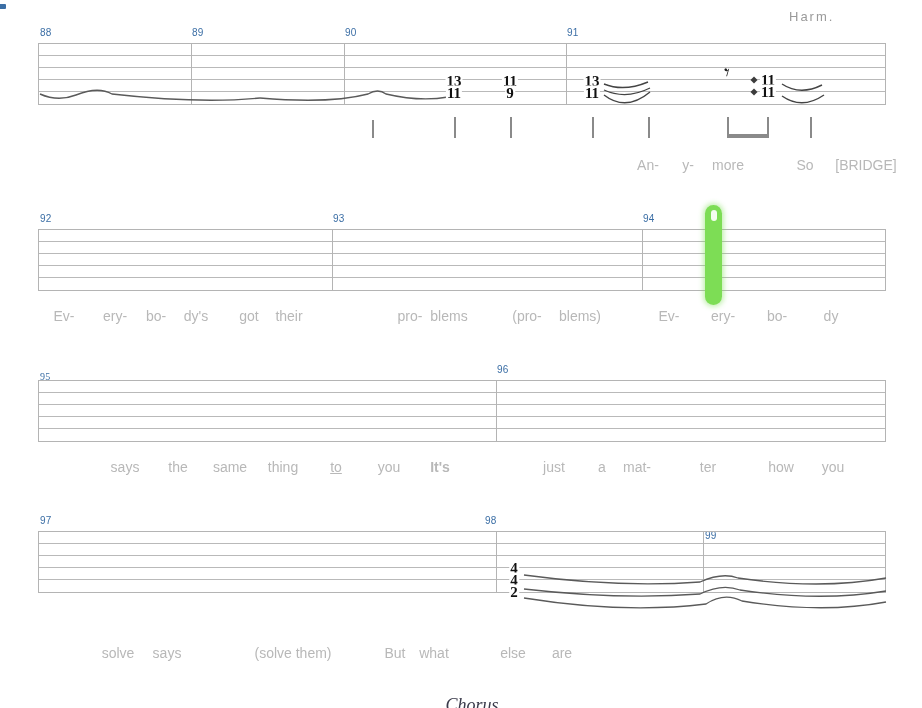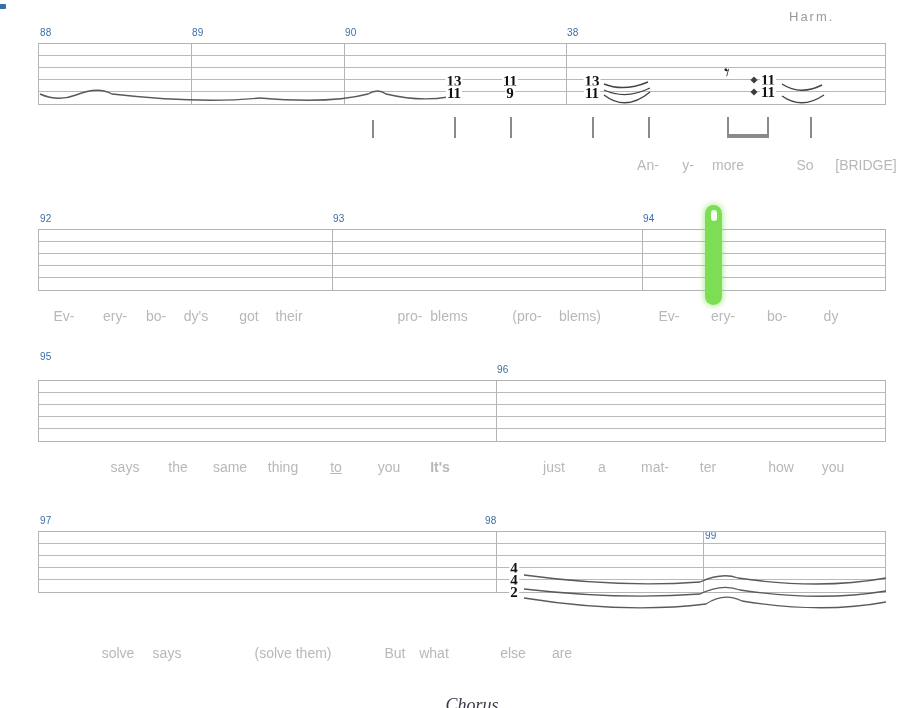--- a/index.html
+++ b/index.html
@@ -186,21 +186,21 @@
 
   <div id="corner-marker"></div>
 
   <div class="annot-harm" style="left:745px; top:10px;margin-left:44px;">Harm.</div>
 
   <div class="system" id="system-1" style="left:0px; top:0px; width:922px; height:180px;">
 
     <div class="measure-num" style="left:40px; top:28px;">88</div>
     <div class="measure-num" style="left:192px; top:28px;">89</div>
     <div class="measure-num" style="left:345px; top:28px;">90</div>
-    <div class="measure-num" style="left:567px; top:28px;">38</div>
+    <div class="measure-num" style="left:567px; top:28px;">91</div>
 
     <div class="staff" style="left:38px; top:43px; width:848px; height:62px;">
       <div class="staff-line" style="top:11px;"></div>
       <div class="staff-line" style="top:23px;"></div>
       <div class="staff-line" style="top:35px;"></div>
       <div class="staff-line" style="top:47px;"></div>
       <div class="barline" style="left:152px;"></div>
       <div class="barline" style="left:305px;"></div>
       <div class="barline" style="left:527px;"></div>
     </div>
@@ -280,41 +280,41 @@
     <div class="lyric" style="left:777px; top:309px;">bo-</div>
     <div class="lyric" style="left:831px; top:309px;">dy</div>
   </div>
 
   <div id="playhead" style="left:705px; top:205px; height:100px;">
     <div class="ph-hole"></div>
   </div>
 
   <div class="system" id="system-3" style="left:0px; top:0px; width:922px; height:490px;">
 
-    <div class="measure-num" style="left:40px;  top:352px;">95</div>
+    <div class="measure-num" style="left:40px;  top:372px;font-family:Liberation Serif, serif;">95</div>
     <div class="measure-num" style="left:497px; top:365px;">96</div>
 
     <div class="staff" style="left:38px; top:380px; width:848px; height:62px;">
       <div class="staff-line" style="top:11px;"></div>
       <div class="staff-line" style="top:23px;"></div>
       <div class="staff-line" style="top:35px;"></div>
       <div class="staff-line" style="top:47px;"></div>
       <div class="barline" style="left:457px;"></div>
     </div>
 
     <div class="lyric" style="left:125px; top:460px;">says</div>
     <div class="lyric" style="left:178px; top:460px;">the</div>
     <div class="lyric" style="left:230px; top:460px;">same</div>
     <div class="lyric" style="left:283px; top:460px;">thing</div>
     <div class="lyric" style="left:336px; top:460px;text-decoration:underline;">to</div>
     <div class="lyric" style="left:389px; top:460px;">you</div>
     <div class="lyric" style="left:440px; top:460px;font-weight:bold;">It's</div>
     <div class="lyric" style="left:530px; top:460px;margin-left:24px;">just</div>
     <div class="lyric" style="left:602px; top:460px;">a</div>
-    <div class="lyric" style="left:655px; top:460px;">mat-</div>
+    <div class="lyric" style="left:637px; top:460px;">mat-</div>
     <div class="lyric" style="left:708px; top:460px;">ter</div>
     <div class="lyric" style="left:781px; top:460px;">how</div>
     <div class="lyric" style="left:833px; top:460px;">you</div>
   </div>
 
   <div class="system" id="system-4" style="left:0px; top:0px; width:922px; height:680px;">
 
     <div class="measure-num" style="left:40px;  top:516px;">97</div>
     <div class="measure-num" style="left:485px; top:516px;">98</div>
     <div class="measure-num" style="left:705px; top:516px;margin-top:15px;">99</div>

